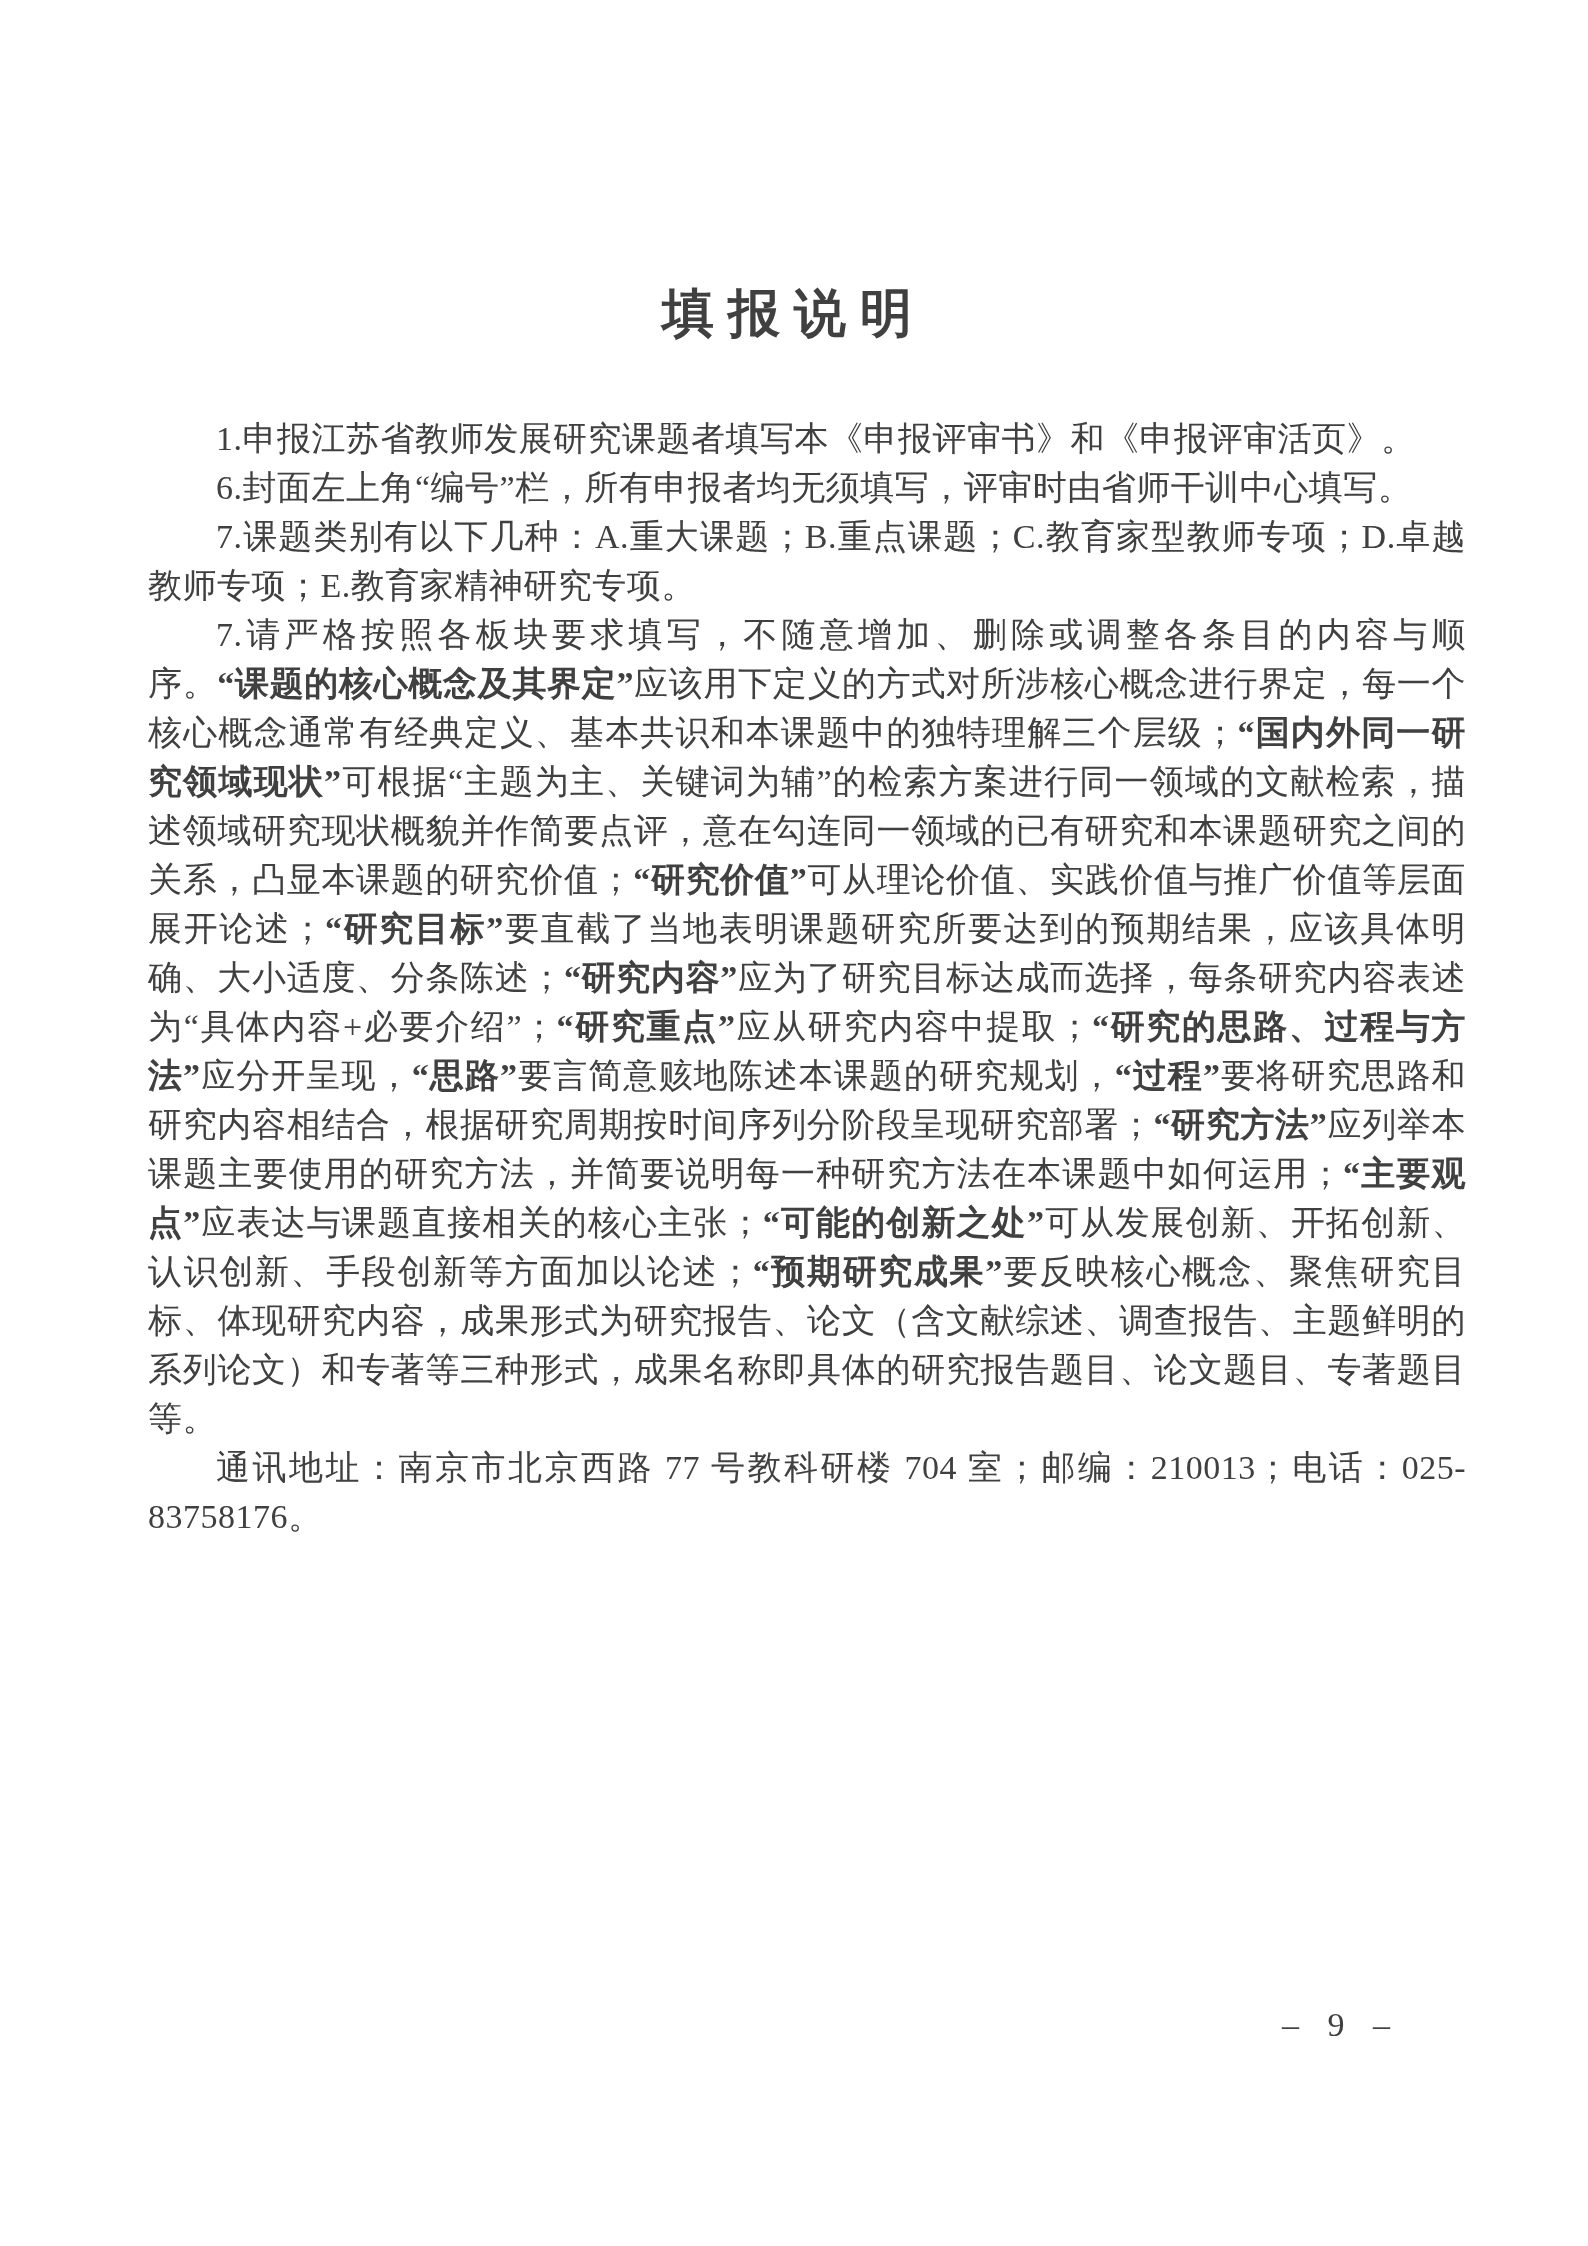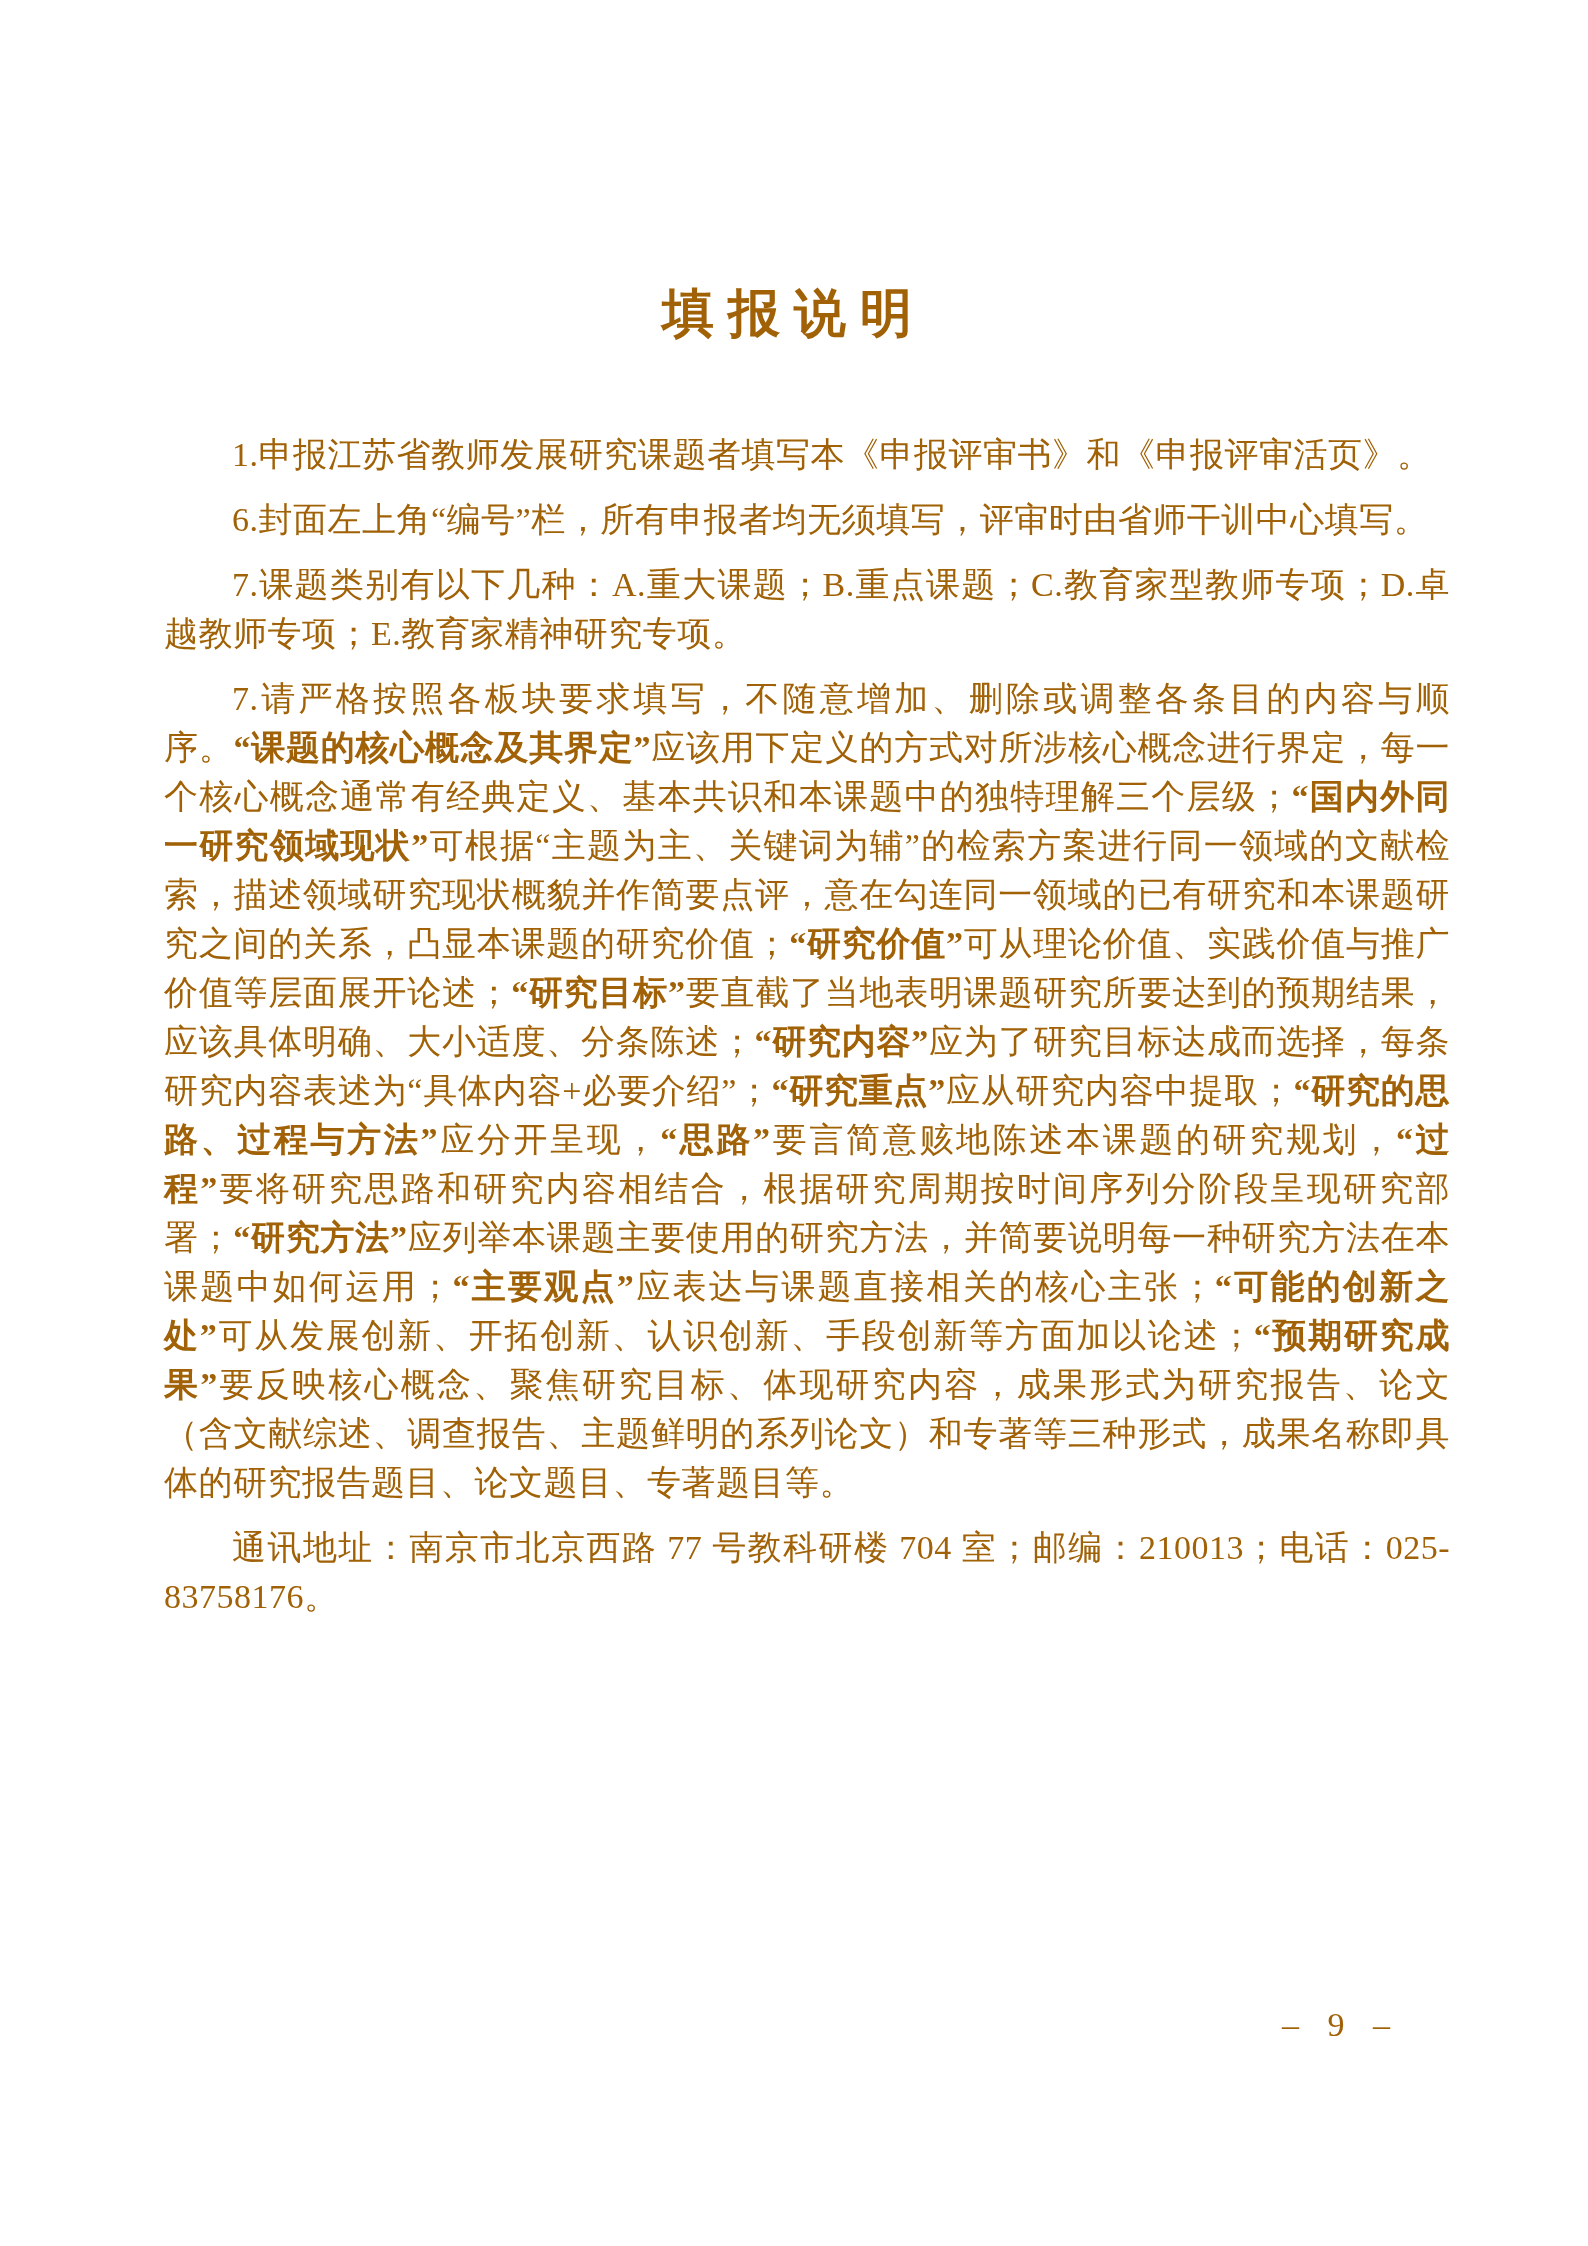--- a/index.html
+++ b/index.html
@@ -6,21 +6,21 @@
     margin: 0;
     padding: 0;
     background: #ffffff;
   }
   .page {
     position: relative;
     width: 1588px;
     height: 2246px;
     background: #ffffff;
     font-family: "Liberation Serif", "DejaVu Serif", serif;
-    color: #a16207;
+    color: #404040;
     overflow: hidden;
   }
   .title {
     position: absolute;
     top: 283px;
     left: 0;
     right: 0;
     margin: 0;
     text-align: center;
     font-size: 52px;
@@ -32,21 +32,21 @@
     position: absolute;
     top: 414px;
     left: 148px;
     width: 1318px;
     font-size: 34px;
     line-height: 49px;
     text-align: justify;
     letter-spacing: 0.5px;
   }
   .para {
-    margin: 16px;
+    margin: 0;
     padding: 0;
     text-indent: 2em;
   }
   .seg { font-weight: 400; }
   .seg.bold { font-weight: 700; }
   .page-number {
     position: absolute;
     top: 2006px;
     left: 1282px;
     font-size: 34px;

